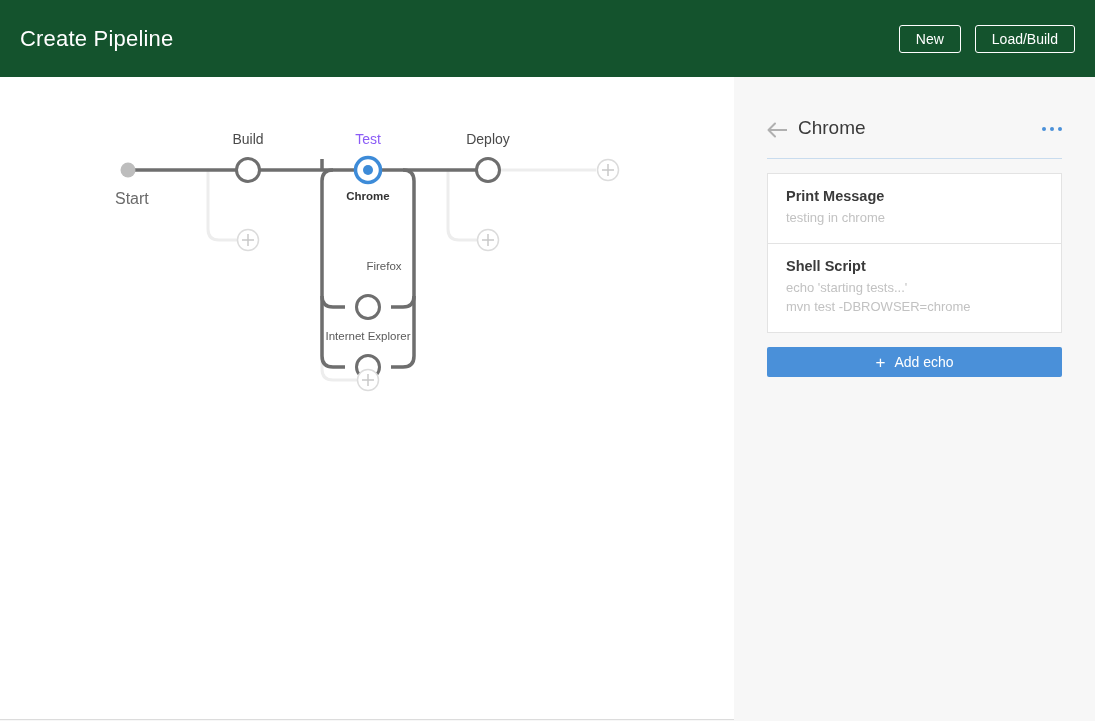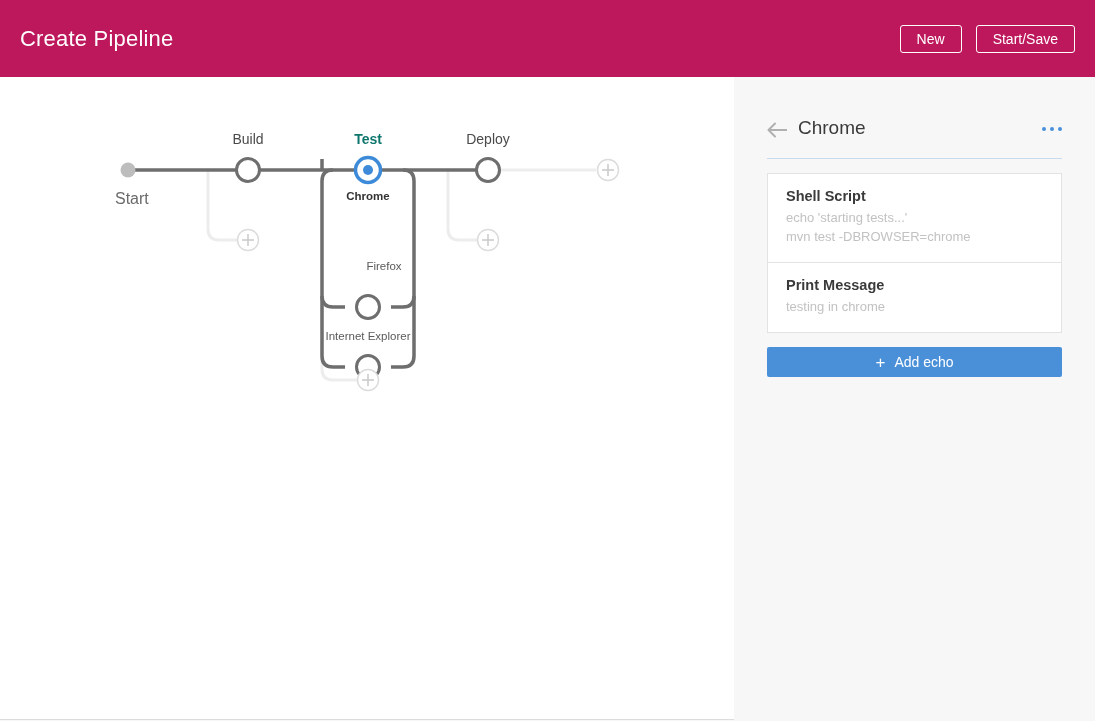--- a/index.html
+++ b/index.html
@@ -19,21 +19,21 @@
     height: 721px;
     background: #f7f7f7;
   }
 
   
   .header {
     position: absolute;
     top: 0; left: 0;
     width: 1095px;
     height: 77px;
-    background: #be185d;
+    background: #14532d;
     display: flex;
     align-items: center;
   }
   .header-title {
     position: absolute;
     left: 20px;
     top: 25px;
     font-size: 22px;
     font-weight: 400;
     color: #ffffff;
@@ -75,21 +75,21 @@
   }
   .canvas svg { position: absolute; top: 0; left: 0; }
 
   .stage-label {
     position: absolute;
     font-size: 14px;
     color: #4a4a4a;
     white-space: nowrap;
     transform: translateX(-50%);
   }
-  .stage-label.selected { font-weight: bold; color: #0f766e; }
+  .stage-label.selected { font-weight: normal; color: #8b5cf6; }
 
   .node-label {
     position: absolute;
     font-size: 11.5px;
     color: #5a5a5a;
     white-space: nowrap;
     transform: translateX(-50%);
   }
   .node-label.selected { font-weight: bold; color: #333333; }
   .node-label.start-label {
@@ -192,21 +192,21 @@
 </style>
 </head>
 <body>
 
 <div id="app">
 
   <div class="header">
     <div class="header-title">Create Pipeline</div>
     <div class="header-actions">
       <button class="hdr-btn">New</button>
-      <button class="hdr-btn">Start/Save</button>
+      <button class="hdr-btn">Load/Build</button>
     </div>
   </div>
 
   <div class="canvas">
 
     <svg width="733" height="643" viewBox="0 0 733 643">
 
       <line x1="500" y1="93" x2="596" y2="93" stroke="#ededed" stroke-width="3"></line>
 
       <path d="M 208 93 L 208 152 Q 208 163 219 163 L 236 163" fill="none" stroke="#ededed" stroke-width="3" stroke-linecap="round"></path>
@@ -280,27 +280,27 @@
       <div class="sb-title">Chrome</div>
       <div class="sb-menu">
         <i></i>
         <i></i>
         <i></i>
       </div>
     </div>
 
     <div class="steps-card">
       <div class="step-item">
+        <div class="step-title">Print Message</div>
+        <div class="step-line">testing in chrome</div>
+      </div>
+      <div class="step-item">
         <div class="step-title">Shell Script</div>
         <div class="step-line">echo 'starting tests...'</div>
         <div class="step-line">mvn test -DBROWSER=chrome</div>
-      </div>
-      <div class="step-item">
-        <div class="step-title">Print Message</div>
-        <div class="step-line">testing in chrome</div>
       </div>
     </div>
 
     <button class="add-step" id="add-step-btn" style="top: 270px;">
       <span class="plus">+</span>
       <span>Add echo</span>
     </button>
   </div>
 </div>
 

